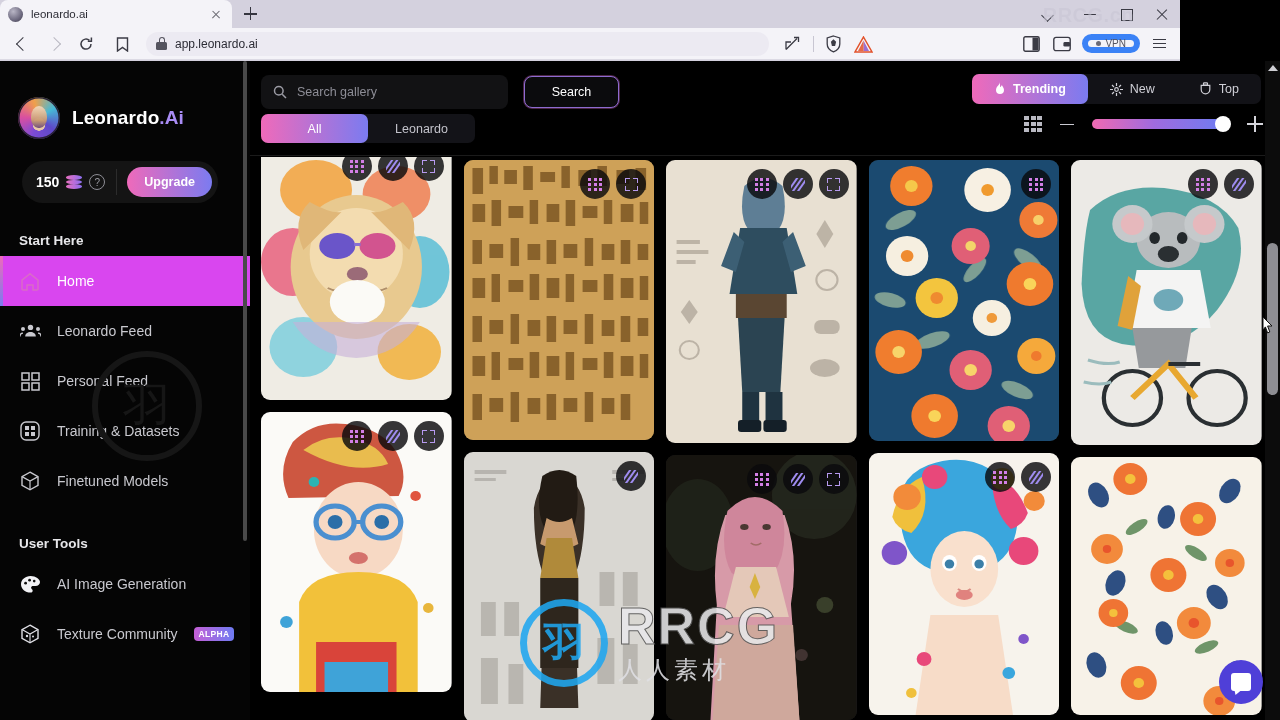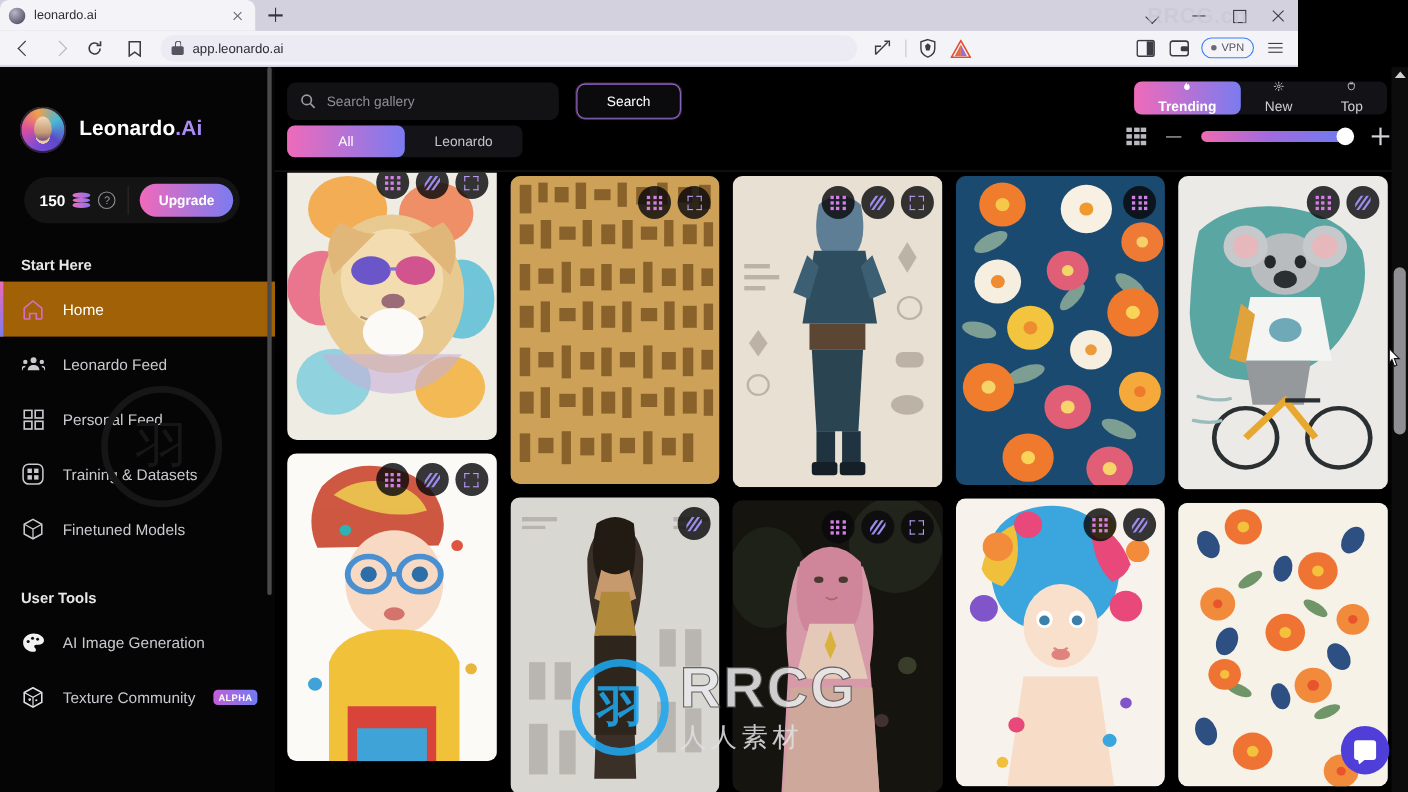--- a/index.html
+++ b/index.html
@@ -95,21 +95,21 @@
   }
   .lock-ico { width: 11px; height: 13px; position: relative; flex: 0 0 auto; }
   .lock-ico .body { position: absolute; left: 0; bottom: 0; width: 11px; height: 8px; background: #55545f; border-radius: 1.5px; }
   .lock-ico .shackle { position: absolute; left: 2.5px; top: 0; width: 6px; height: 6px; border: 1.5px solid #55545f; border-bottom: none; border-radius: 3px 3px 0 0; }
   .url-text { font-size: 12px; color: #2c2c35; }
 
   .tb-right { display: flex; align-items: center; gap: 2px; }
   .tbi { width: 28px; height: 28px; position: relative; }
   .tb-divider { width: 1px; height: 16px; background: #c8c6d2; margin: 0 4px; }
   .vpn-pill {
-    height: 19px; border: 1px solid #3b82f6; border-radius: 10px;
+    height: 19px; border: 6px solid #3b82f6; border-radius: 10px;
     display: flex; align-items: center; gap: 4px; padding: 0 8px;
     font-size: 10px; color: #55545f; margin: 12px 4px;
   }
   .vpn-dot { width: 5px; height: 5px; border-radius: 50%; background: #6b6a76; }
   .hamburger { width: 26px; height: 28px; position: relative; }
   .hamburger span {
     position: absolute; left: 7px; width: 13px; height: 1.6px; background: #3a3a44;
   }
   .hamburger span:nth-child(1) { top: 9px; }
   .hamburger span:nth-child(2) { top: 13.2px; }
@@ -170,21 +170,21 @@
     background: linear-gradient(90deg,#ef6aba,#7b7bf0);
     font-size: 12.5px; font-weight: bold; color: #fff;
     display: flex; align-items: center; justify-content: center;
   }
 
   .sb-section { font-size: 13.5px; font-weight: bold; color: #e7e7ea; padding: 0 0 0 19px; margin-top: 30px; margin-bottom: 8px; }
   .sb-item {
     height: 50px; display: flex; align-items: center; gap: 16px; padding-left: 19px;
     font-size: 14px; color: #c9c9cf; position: relative;
   }
-  .sb-item.active { background: #a16207; color: #fff; }
+  .sb-item.active { background: #d946ef; color: #fff; }
   .sb-item.active::before {
     content: ""; position: absolute; left: 0; top: 0; bottom: 0; width: 3px;
     background: linear-gradient(180deg,#ef6aba,#7b7bf0);
   }
   .sb-ico { width: 22px; height: 22px; position: relative; flex: 0 0 auto; display:flex; align-items:center; justify-content:center; }
   .sb-label { white-space: nowrap; }
   .tag {
     font-size: 8.5px; font-weight: bold; color: #fff; border-radius: 4px;
     padding: 2px 5px; letter-spacing: .3px;
     background: linear-gradient(90deg,#ef6aba,#7b7bf0);
@@ -226,21 +226,21 @@
   }
   .seg.active { background: linear-gradient(90deg,#ef6aba,#7b7bf0); color: #fff; font-weight: normal; }
 
   .sorttabs {
     position: absolute; right: 19px; top: 13px;
     height: 30px; background: #121217; border-radius: 7px; display: flex;
   }
   .sort {
     height: 30px; padding: 0 22px; border-radius: 7px;
     display: flex; align-items: center; justify-content: center; gap: 7px;
-    font-size: 12.5px; color: #cfcfd6; flex-direction: column;
+    font-size: 12.5px; color: #cfcfd6;
   }
   .sort.active { background: linear-gradient(90deg,#ef6aba,#7b7bf0); color: #fff; font-weight: bold; }
 
   .zoomrow { position: absolute; right: 17px; top: 55px; display: flex; align-items: center; gap: 18px; }
   .grid-ico { width: 18px; height: 16px; position: relative; }
   .grid-ico i { position: absolute; background: #b9b9c2; display: block; }
   .minus-btn { width: 14px; height: 16px; position: relative; }
   .minus-btn::before { content: ""; position: absolute; left: 0; top: 7.5px; width: 14px; height: 1.6px; background: #c9c9d1; }
   .plus-btn { width: 16px; height: 16px; position: relative; }
   .plus-btn::before { content: ""; position: absolute; left: 0; top: 7.2px; width: 16px; height: 1.6px; background: #d4d4db; }

